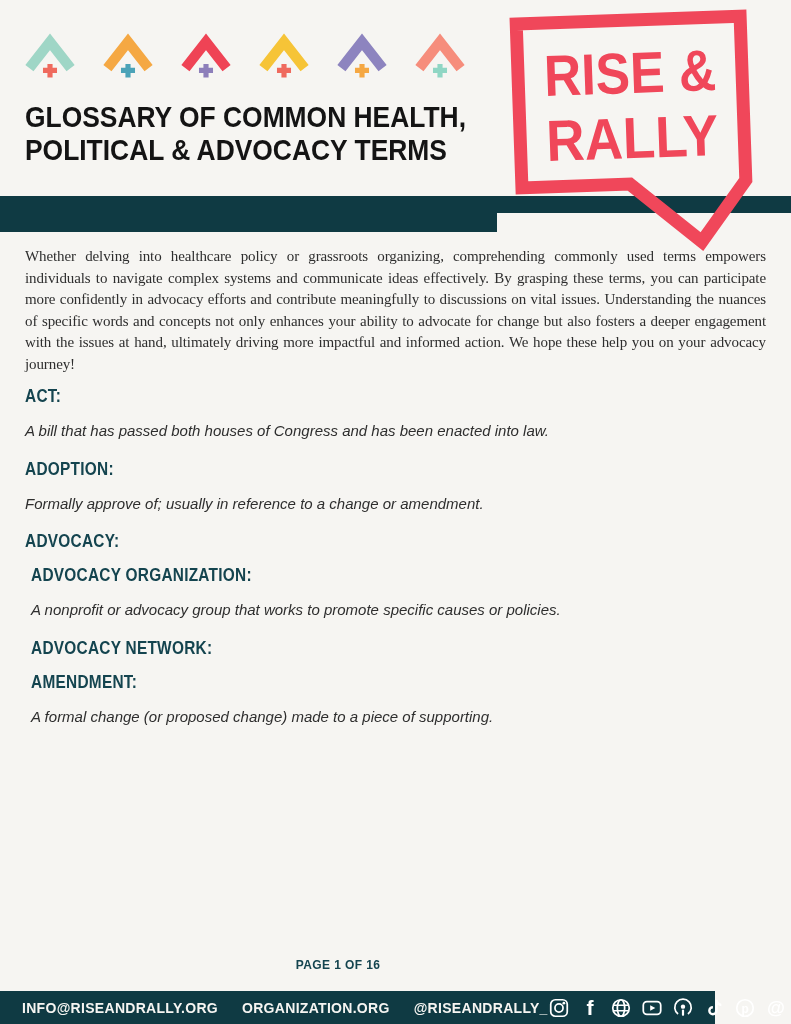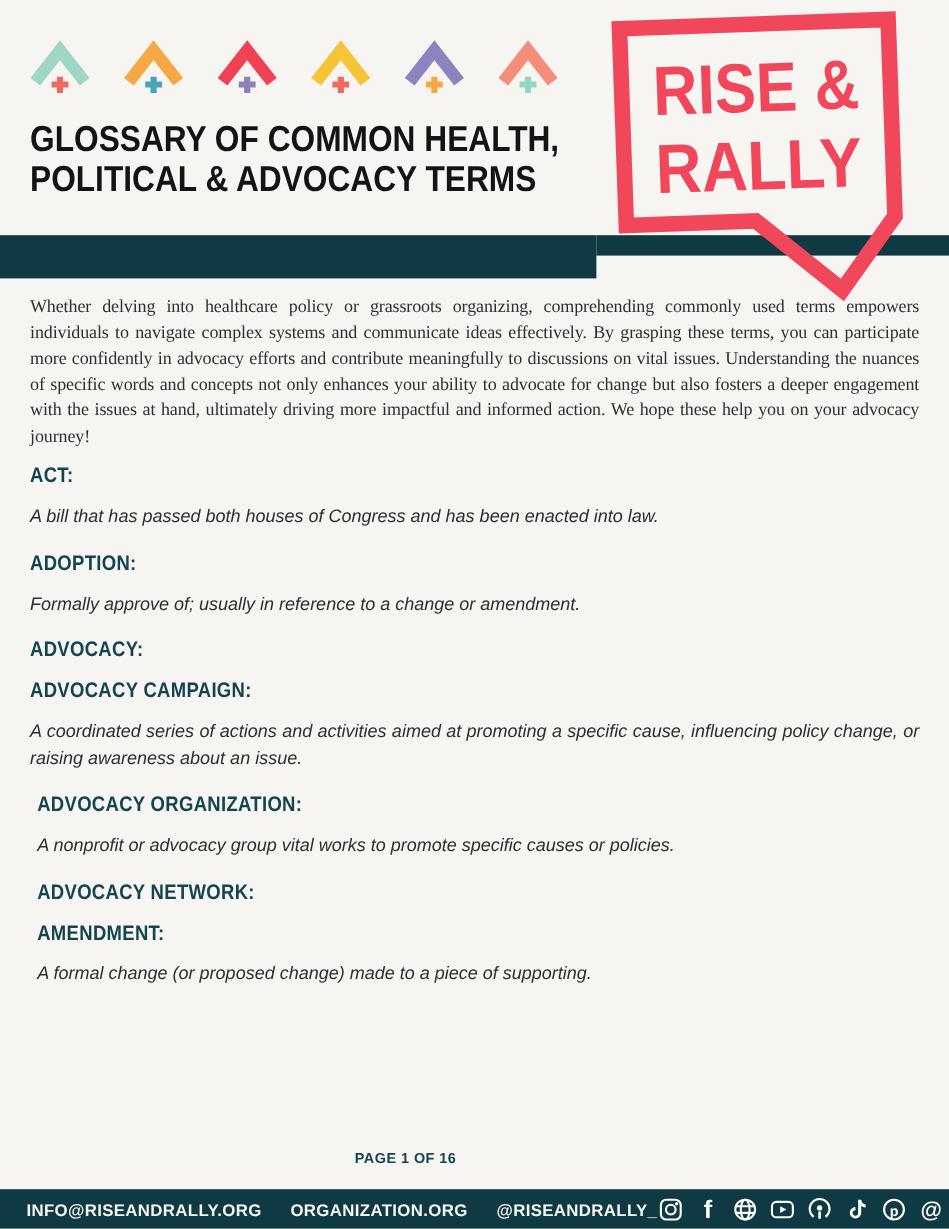--- a/index.html
+++ b/index.html
@@ -113,21 +113,21 @@
     font-weight: 800;
     font-size: 12px;
     letter-spacing: 0.4px;
     color: #14444f;
   }
 
   
   .footer {
     position: absolute;
     left: 0; bottom: 0;
-    width: 791px; height: 33px;
+    width: 715px; height: 33px;
     background: #0f3a43;
     display: flex;
     align-items: center;
     padding: 0 22px;
     z-index: 6;
   }
   .footer-links {
     display: flex;
     gap: 24px;
     align-items: center;
@@ -211,28 +211,24 @@
 
   <div class="term-block">
     <div class="term-head">ADOPTION:</div>
     <p class="term-def">Formally approve of; usually in reference to a change or amendment.</p>
   </div>
 
   <div class="term-block">
     <div class="term-head">ADVOCACY:</div>
   </div>
 
-  <div class="term-block">
-    <div class="term-head">ADVOCACY CAMPAIGN:</div>
-    <p class="term-def">A coordinated series of actions and activities aimed at promoting a specific cause, influencing policy change, or raising awareness about an issue.</p>
-  </div>
 
   <div class="term-block indent">
     <div class="term-head">ADVOCACY ORGANIZATION:</div>
-    <p class="term-def">A nonprofit or advocacy group vital works to promote specific causes or policies.</p>
+    <p class="term-def">A nonprofit or advocacy group that works to promote specific causes or policies.</p>
   </div>
 
   <div class="term-block indent">
     <div class="term-head">ADVOCACY NETWORK:</div>
   </div>
 
   <div class="term-block indent">
     <div class="term-head">AMENDMENT:</div>
     <p class="term-def">A formal change (or proposed change) made to a piece of supporting.</p>
   </div>

